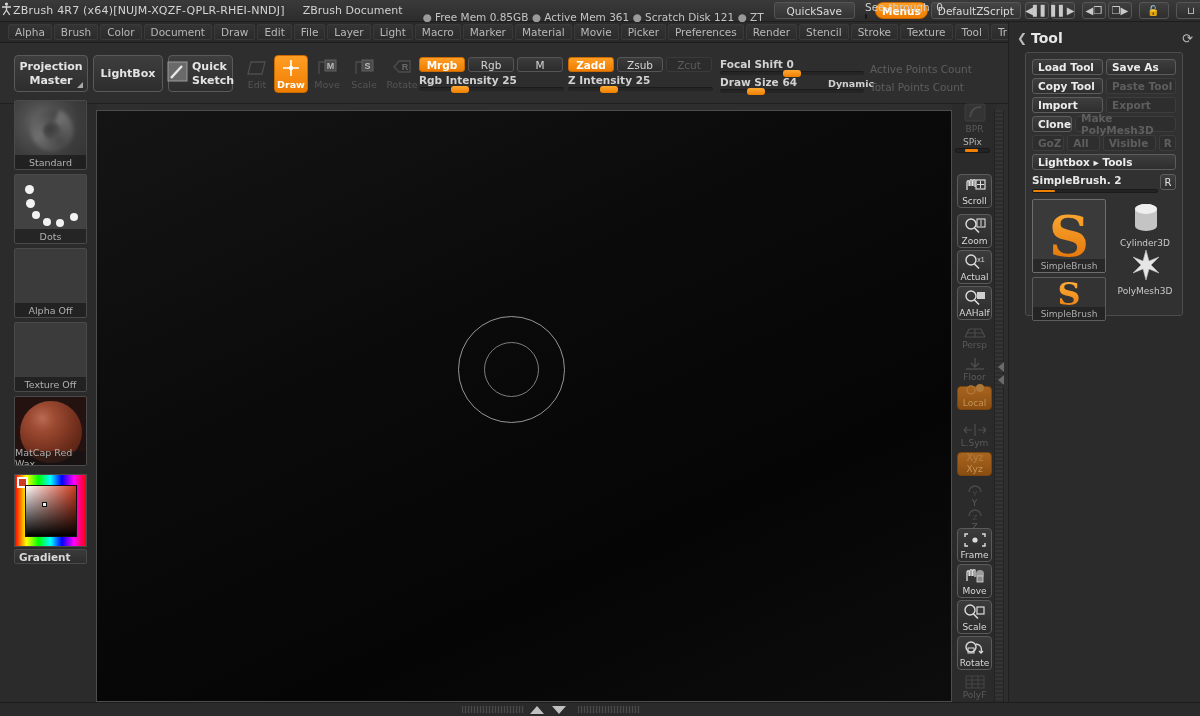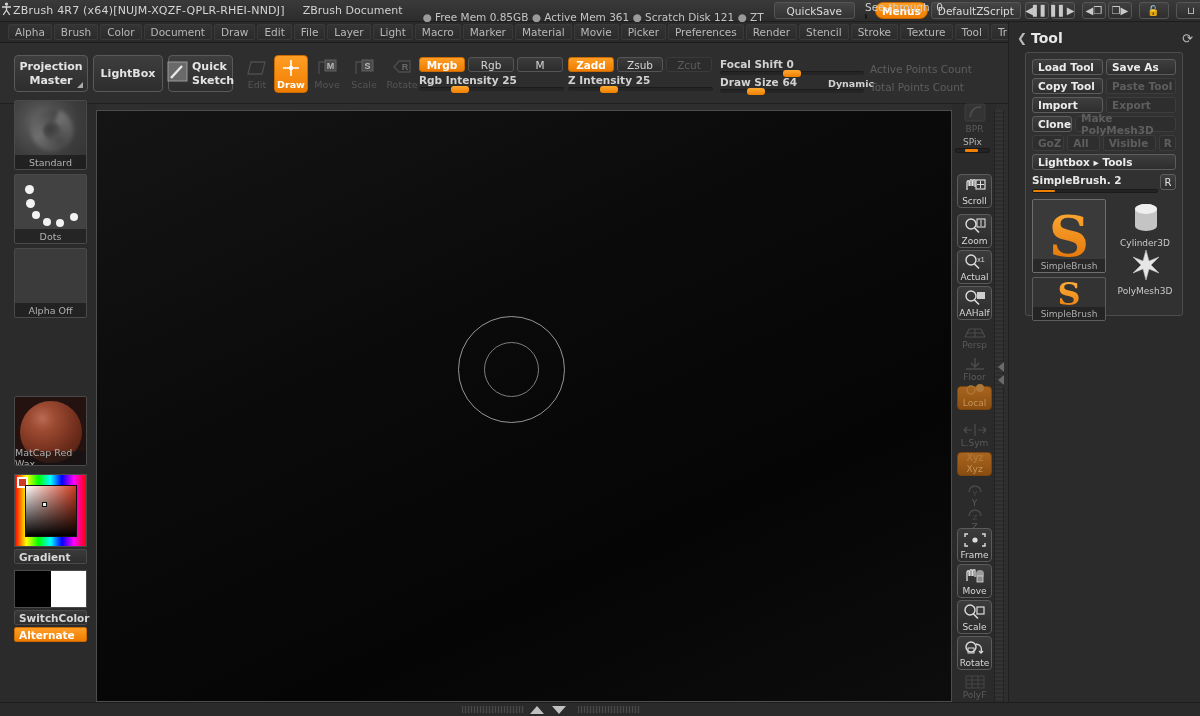--- a/index.html
+++ b/index.html
@@ -554,47 +554,44 @@
         <div class="shelf-cap">Dots</div>
       </div>
     </div>
 
     <div class="shelf-item" style="top:144px">
       <div class="shelf-thumb" style="height:70px;background:#3b3b3b">
         <div class="shelf-cap">Alpha Off</div>
       </div>
     </div>
 
+    <div class="shelf-item" style="top:218px">
+      <div class="shelf-thumb" style="height:70px;background:#3b3b3b">
+        <div class="shelf-cap">Texture Off</div>
+      </div>
+    </div>
 
     <div class="shelf-item" style="top:292px">
       <div class="shelf-thumb" style="height:70px">
         <div class="matcap-bg"></div>
         <div class="matcap-ball"></div>
         <div class="shelf-cap">MatCap Red Wax</div>
       </div>
     </div>
 
     <div class="shelf-item" style="top:370px">
       <div class="colorpicker">
         <div class="cp-sw"></div>
         <div class="cp-inner">
           <div class="cp-cur"></div>
         </div>
       </div>
       <div class="lbl-below">Gradient</div>
     </div>
 
-    <div class="shelf-item" style="top:466px">
-      <div class="bw-row">
-        <div class="bw-black"></div>
-        <div class="bw-white"></div>
-      </div>
-      <div class="lbl-below">SwitchColor</div>
-      <div class="lbl-below orange">Alternate</div>
-    </div>
   </div>
 
   <div class="canvas-frame">
     <div class="canvas-doc">
       <div class="cursor-outer"></div>
       <div class="cursor-inner"></div>
     </div>
   </div>
 
   <div class="right-shelf" id="right-shelf">

